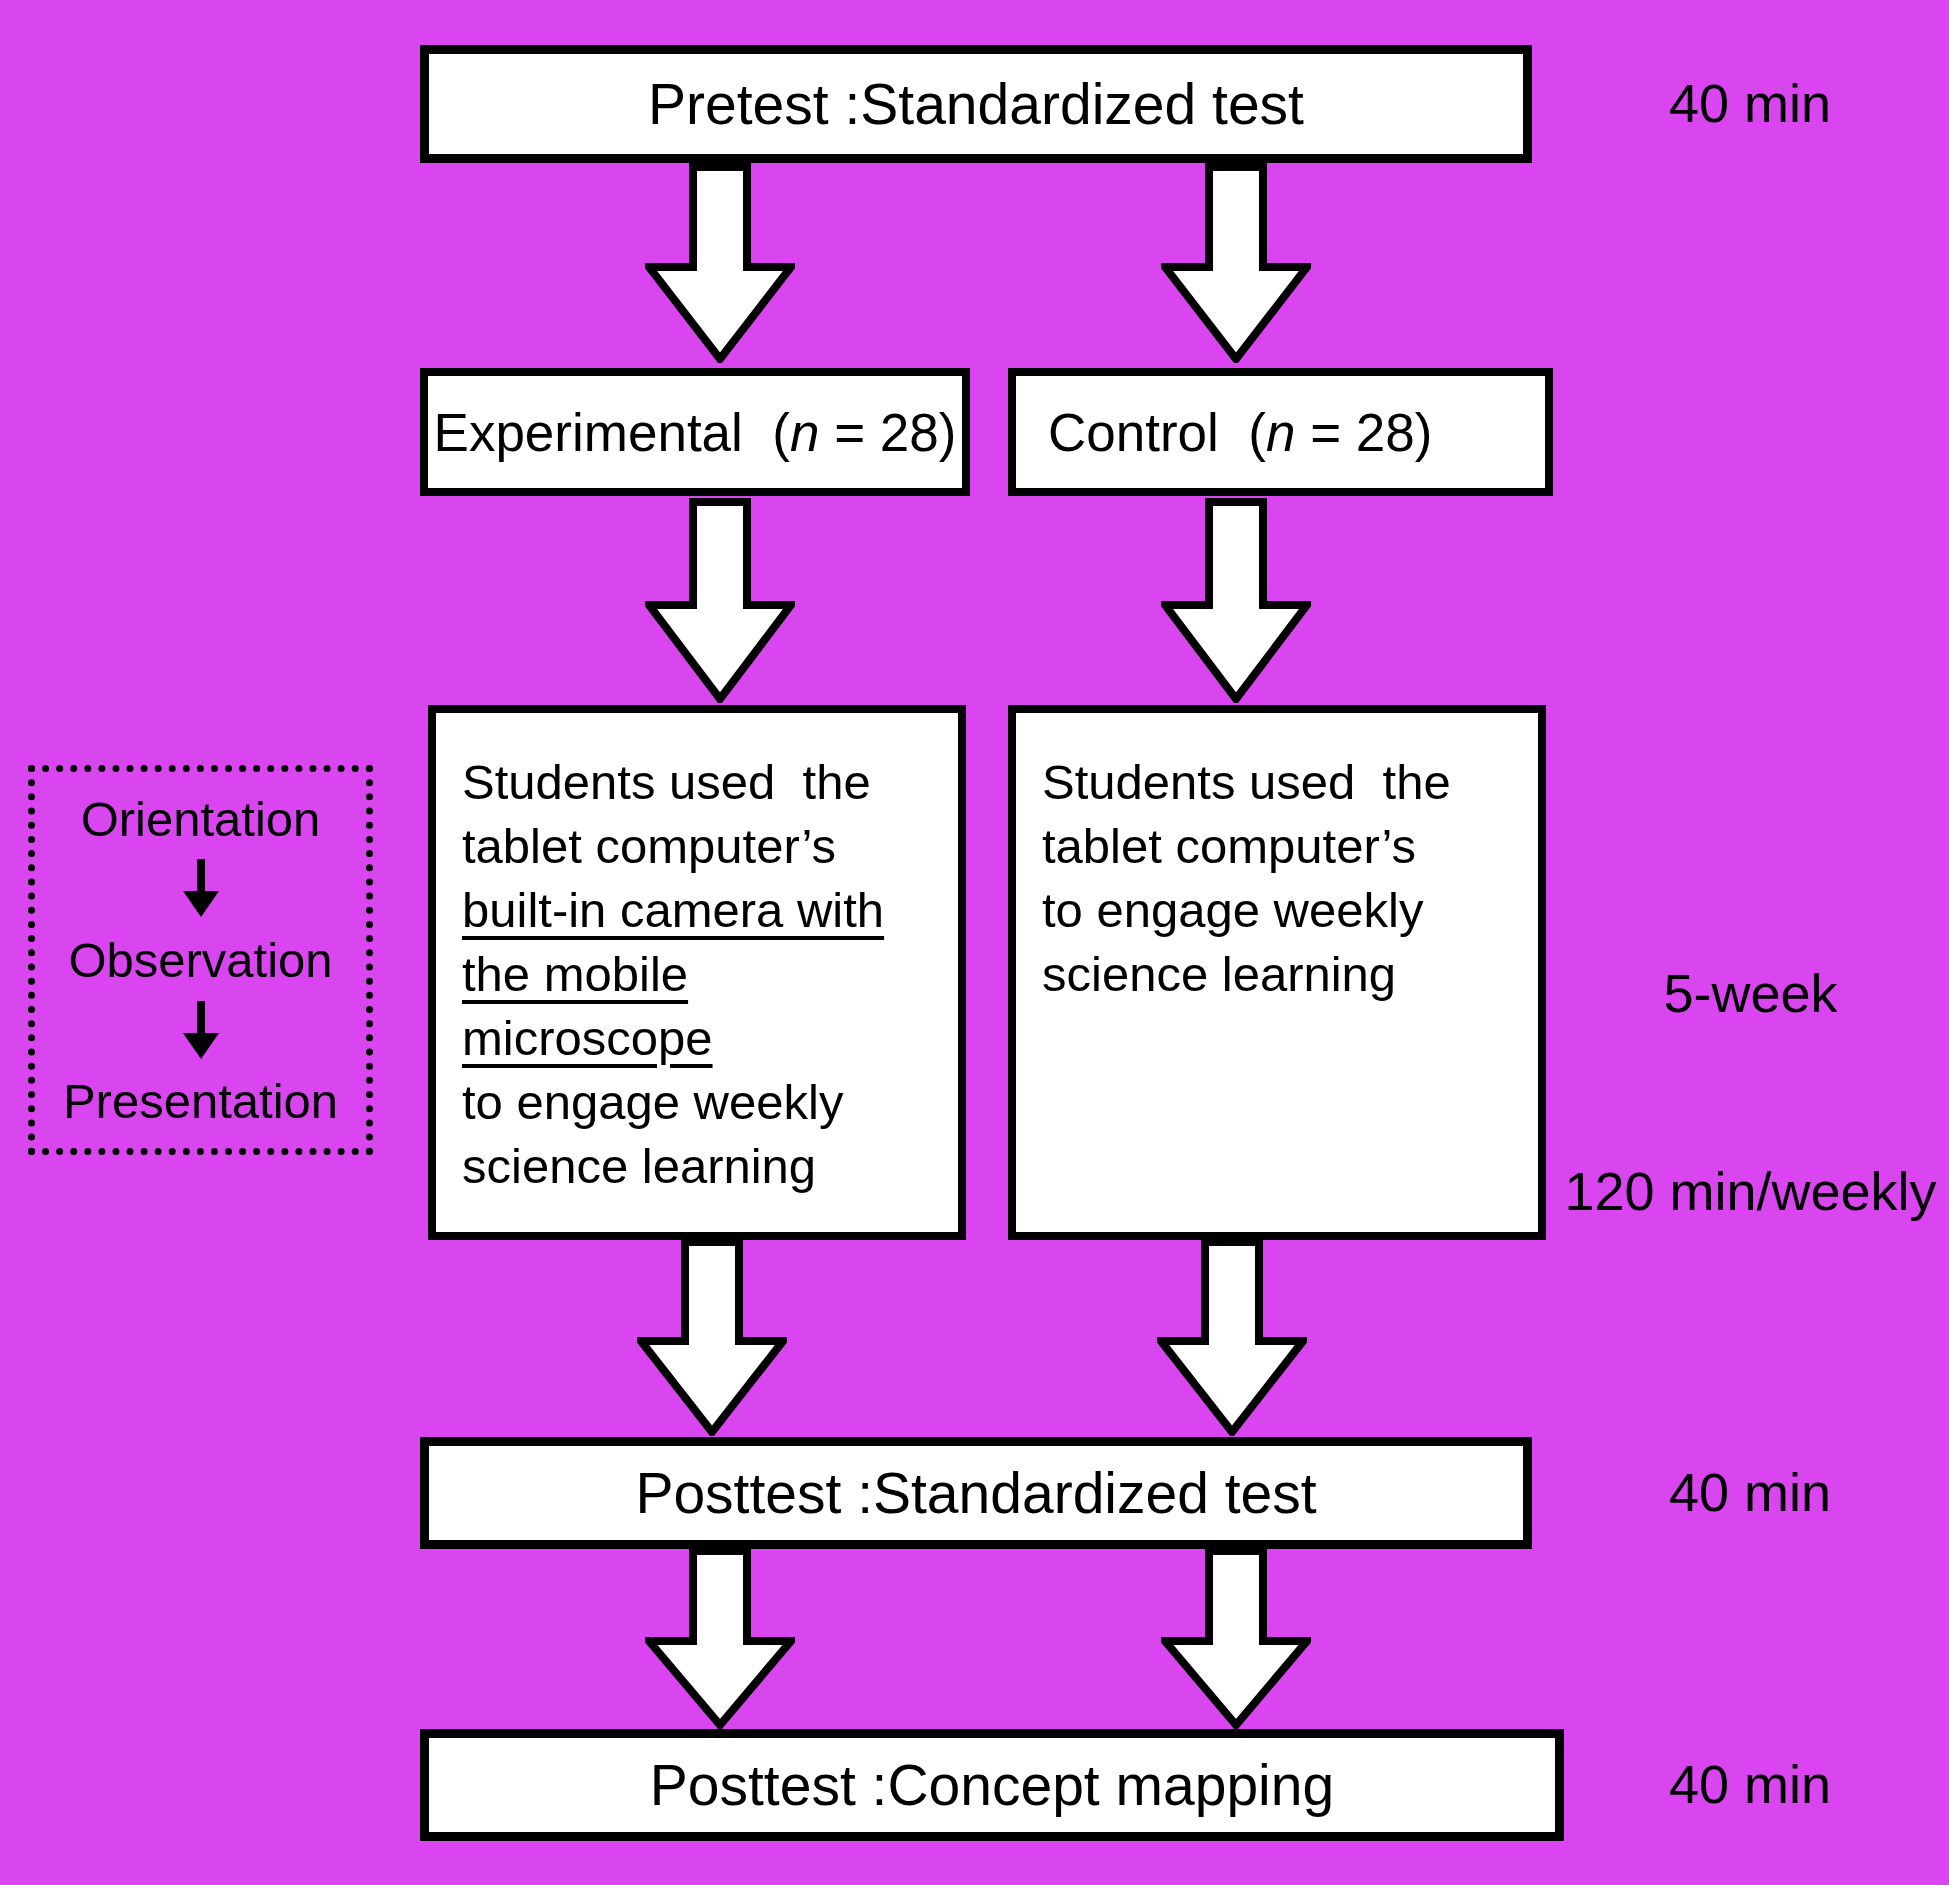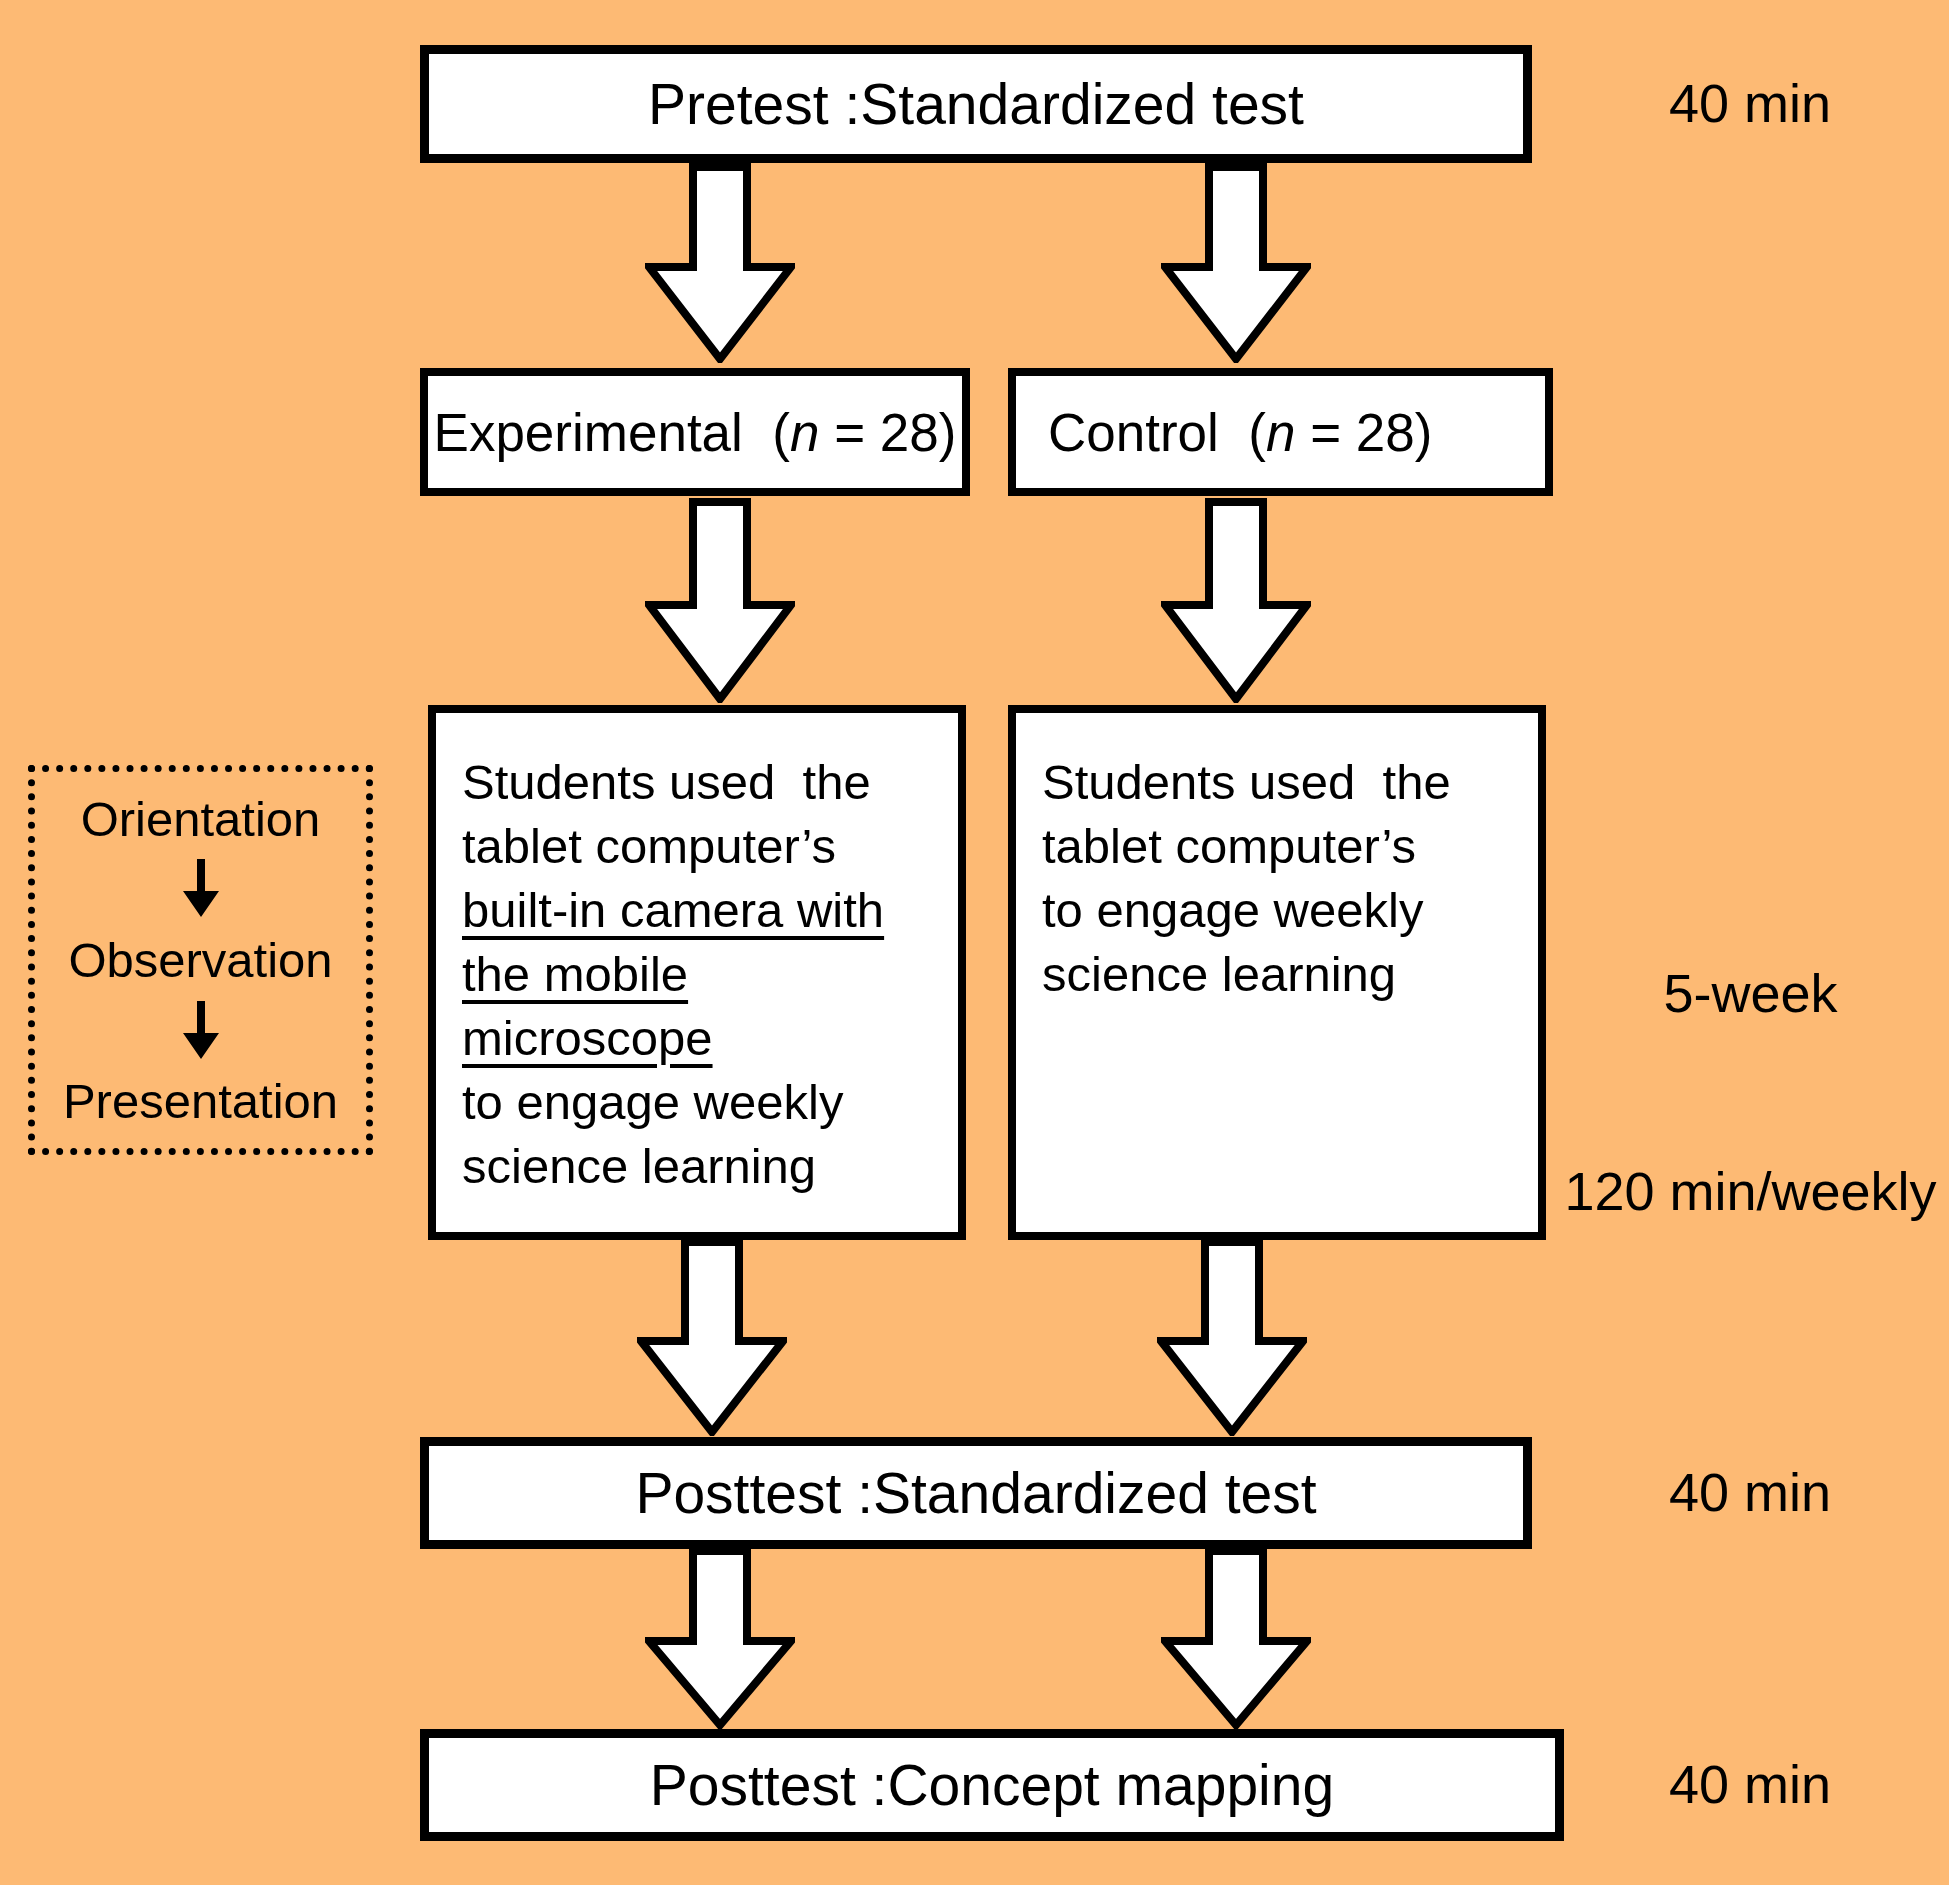--- a/index.html
+++ b/index.html
@@ -1,17 +1,17 @@
 <!DOCTYPE html>
 <html><head>
 <meta charset="utf-8">
 <style>
   html,body{margin:0;padding:0;background:#fff;}
   #canvas{
-    position:relative;width:1949px;height:1885px;background:#fdba74;
+    position:relative;width:1949px;height:1885px;background:#d946ef;
     font-family:"Liberation Sans",sans-serif;color:#000;overflow:hidden;
   }
   .box{position:absolute;background:#fff;border:8px solid #000;box-sizing:border-box;}
   .titlebox{border-width:9px;display:flex;align-items:center;justify-content:center;
     font-size:57px;white-space:pre;}
   .groupbox{display:flex;align-items:center;font-size:53px;white-space:pre;}
   .center{justify-content:center;}
   .padleft{padding-left:32px;}
   .ital{font-style:italic;}
   .bigbox{padding:37px 18px 0 26px;font-size:49px;line-height:64px;}

